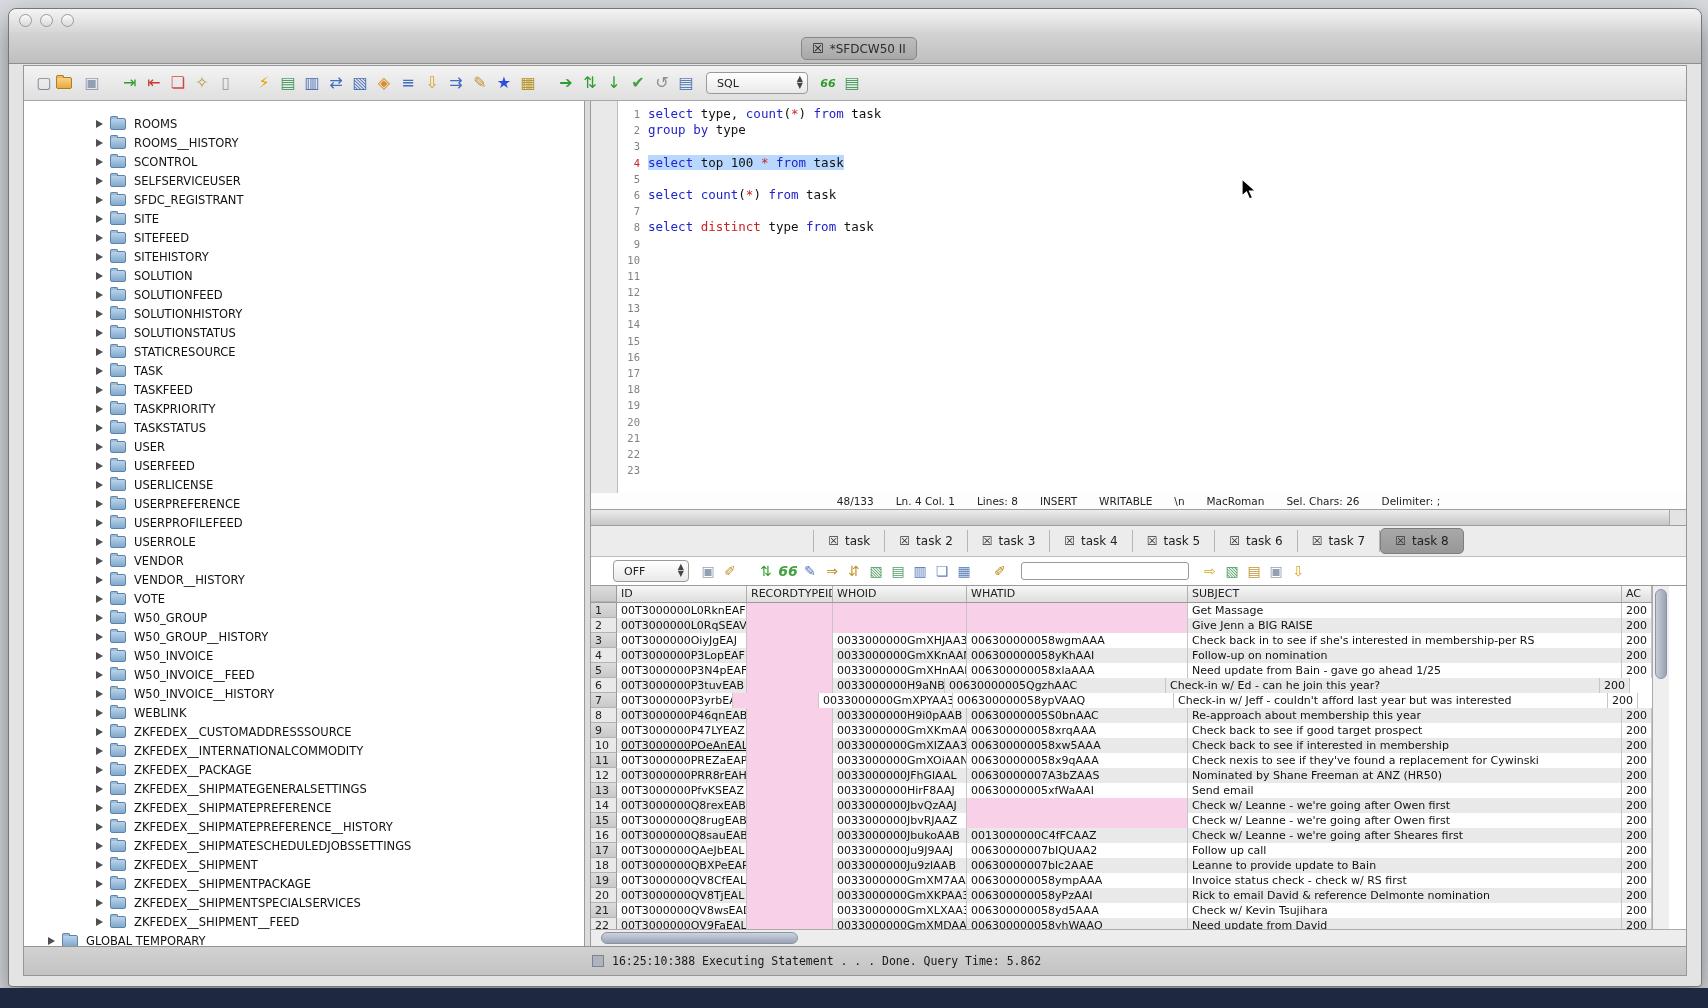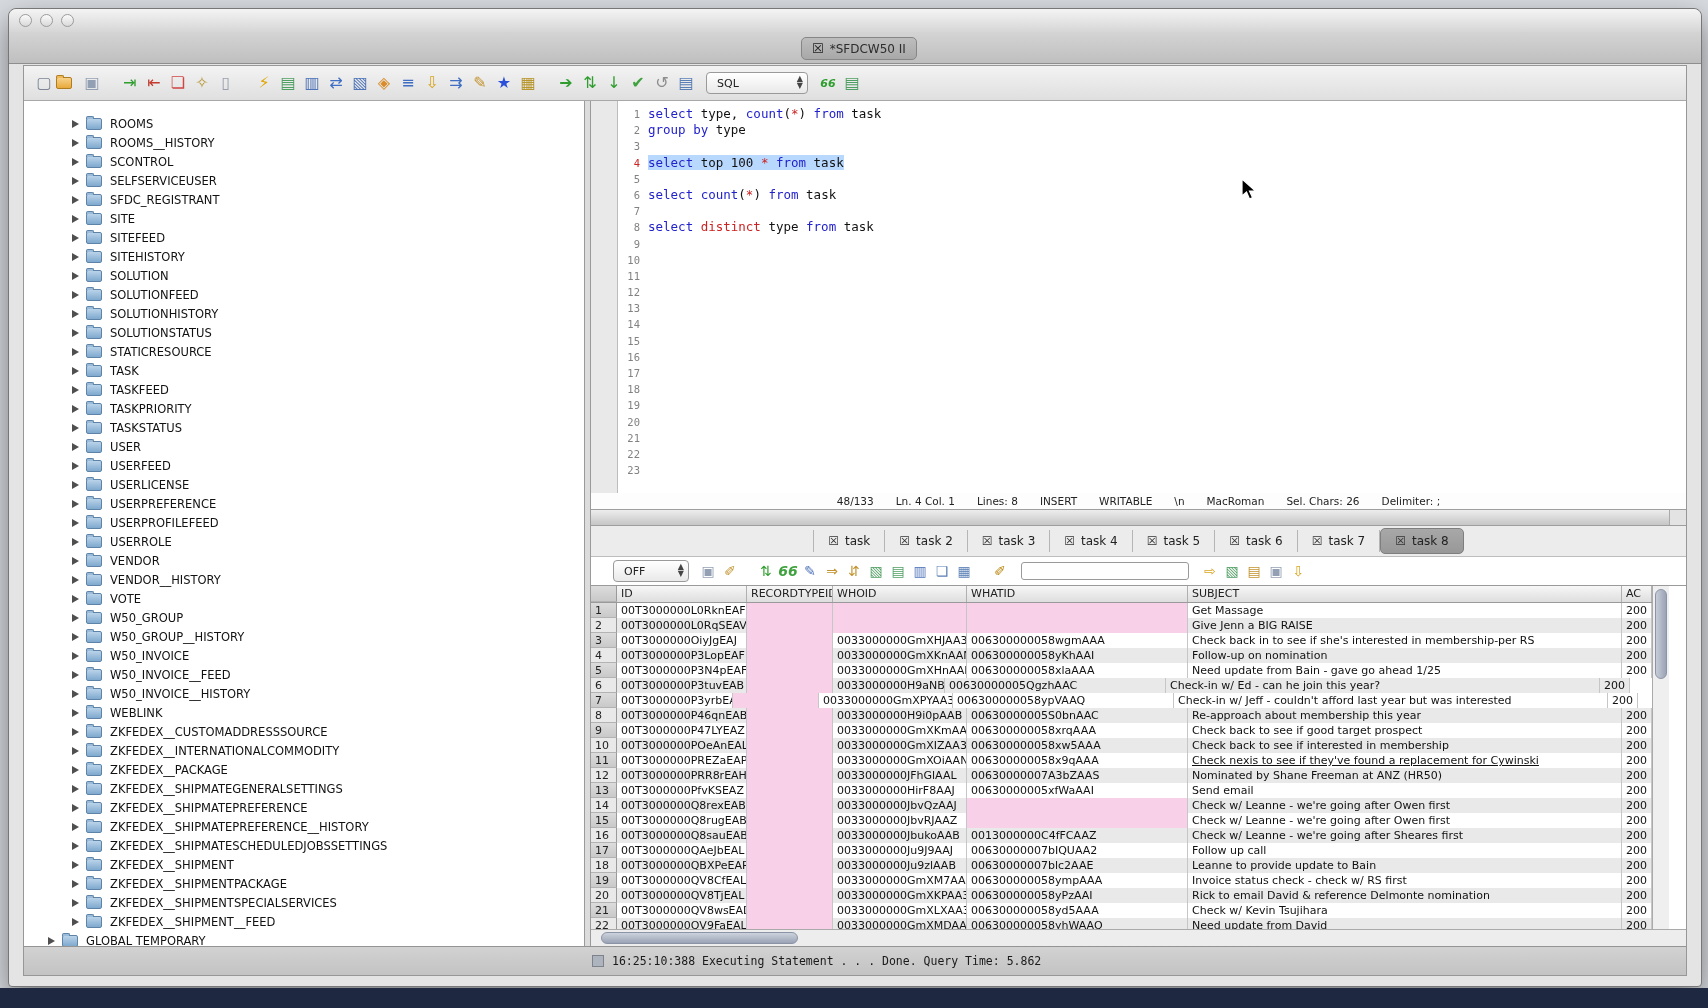--- a/index.html
+++ b/index.html
@@ -33,21 +33,21 @@
   .txticon{font-size:11px;font-weight:bold;font-style:italic;}
   .combo{height:20px;background:linear-gradient(#fff,#e9e9e9);border:1px solid #9a9a9a;border-radius:4px;
          display:inline-flex;align-items:center;font-size:11px;color:#222;position:relative;
          padding:0 18px 0 10px;margin:0 8px;}
   .combo .stepper{position:absolute;right:4px;top:2px;font-size:8px;color:#444;line-height:7px;text-align:center;}
   
   .main-row{flex:1;display:flex;min-height:0;}
   .tree-panel{width:560px;flex:none;background:#fff;border-right:1px solid #9a9a9a;
               overflow:hidden;padding-top:13px;}
   .tree-row{height:19px;display:flex;align-items:center;font-size:11.5px;color:#111;white-space:nowrap;}
-  .tree-row.lvl2{padding-left:48px;}
+  .tree-row.lvl2{padding-left:48px;margin-left:24px;}
   .tree-row.lvl1{padding-left:24px;}
   .tri{width:0;height:0;border-left:7px solid #4f4f4f;border-top:4.5px solid transparent;
        border-bottom:4.5px solid transparent;margin-right:7px;flex:none;}
   .folder{position:relative;display:inline-block;width:14px;height:10px;margin-right:8px;flex:none;
           background:linear-gradient(#bad3e9,#7fa9ce);border:1px solid #5d83a8;border-radius:2px;}
   .folder::before{content:"";position:absolute;top:-3px;left:-1px;width:6px;height:2px;
           background:#9cbcd9;border:1px solid #5d83a8;border-bottom:none;border-radius:2px 2px 0 0;}
   .folder.orange{background:linear-gradient(#f7d28a,#e8a93c);border-color:#b07c1e;}
   .folder.orange::before{background:#eeb95a;border-color:#b07c1e;}
   .splitter{width:5px;background:#dcdcdc;border-right:1px solid #9a9a9a;flex:none;}
@@ -660,34 +660,34 @@
                   <div class="g-cell g-num" style="width: 26px;">9</div>
                   <div class="g-cell" style="width: 130px;">00T3000000P47LYEAZ</div>
                   <div class="g-cell pink" style="width: 86px;"></div>
                   <div class="g-cell" style="width: 134px;">0033000000GmXKmAAN</div>
                   <div class="g-cell" style="width: 221px;">006300000058xrqAAA</div>
                   <div class="g-cell" style="width: 434px;">Check back to see if good target prospect</div>
                   <div class="g-cell" style="width: 30px;">200</div>
                 </div>
                 <div class="g-row alt">
                   <div class="g-cell g-num" style="width: 26px;">10</div>
-                  <div class="g-cell" style="width: 130px;">00T3000000POeAnEAL</div>
+                  <div class="g-cell" style="width: 130px; text-decoration: underline;">00T3000000POeAnEAL</div>
                   <div class="g-cell pink" style="width: 86px;"></div>
                   <div class="g-cell" style="width: 134px;">0033000000GmXIZAA3</div>
                   <div class="g-cell" style="width: 221px;">006300000058xw5AAA</div>
                   <div class="g-cell" style="width: 434px;">Check back to see if interested in membership</div>
                   <div class="g-cell" style="width: 30px;">200</div>
                 </div>
                 <div class="g-row">
                   <div class="g-cell g-num" style="width: 26px;">11</div>
                   <div class="g-cell" style="width: 130px;">00T3000000PREZaEAP</div>
                   <div class="g-cell pink" style="width: 86px;"></div>
                   <div class="g-cell" style="width: 134px;">0033000000GmXOiAAN</div>
                   <div class="g-cell" style="width: 221px;">006300000058x9qAAA</div>
-                  <div class="g-cell" style="width: 434px; text-decoration: underline;">Check nexis to see if they've found a replacement for Cywinski</div>
+                  <div class="g-cell" style="width: 434px;">Check nexis to see if they've found a replacement for Cywinski</div>
                   <div class="g-cell" style="width: 30px;">200</div>
                 </div>
                 <div class="g-row alt">
                   <div class="g-cell g-num" style="width: 26px;">12</div>
                   <div class="g-cell" style="width: 130px;">00T3000000PRR8rEAH</div>
                   <div class="g-cell pink" style="width: 86px;"></div>
                   <div class="g-cell" style="width: 134px;">0033000000JFhGlAAL</div>
                   <div class="g-cell" style="width: 221px;">00630000007A3bZAAS</div>
                   <div class="g-cell" style="width: 434px;">Nominated by Shane Freeman at ANZ (HR50)</div>
                   <div class="g-cell" style="width: 30px;">200</div>

